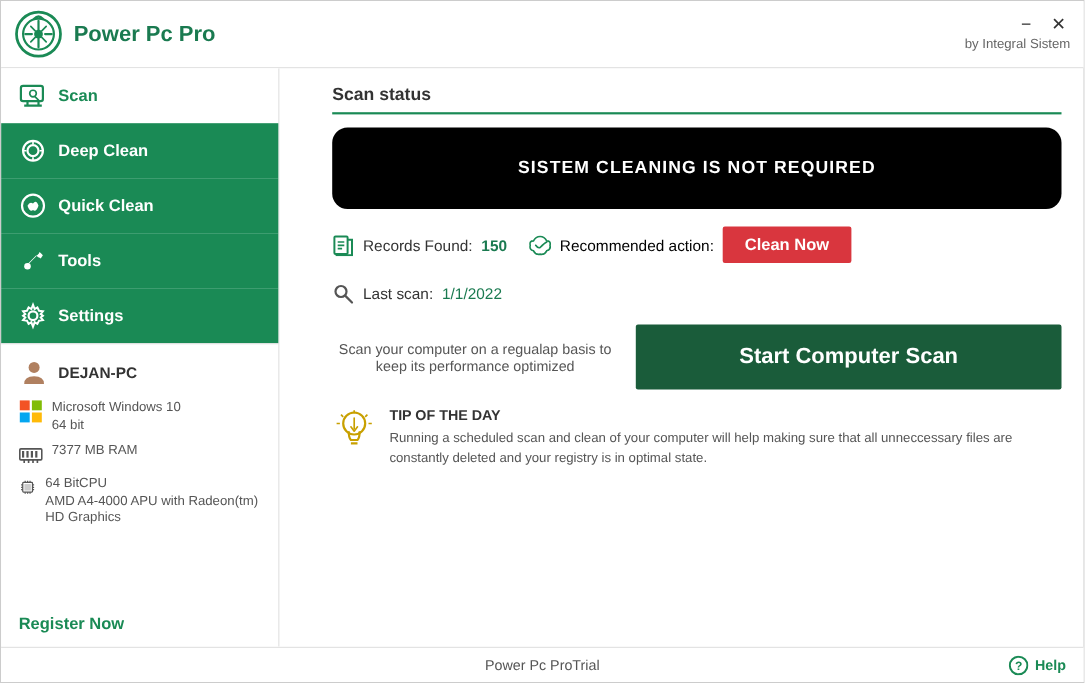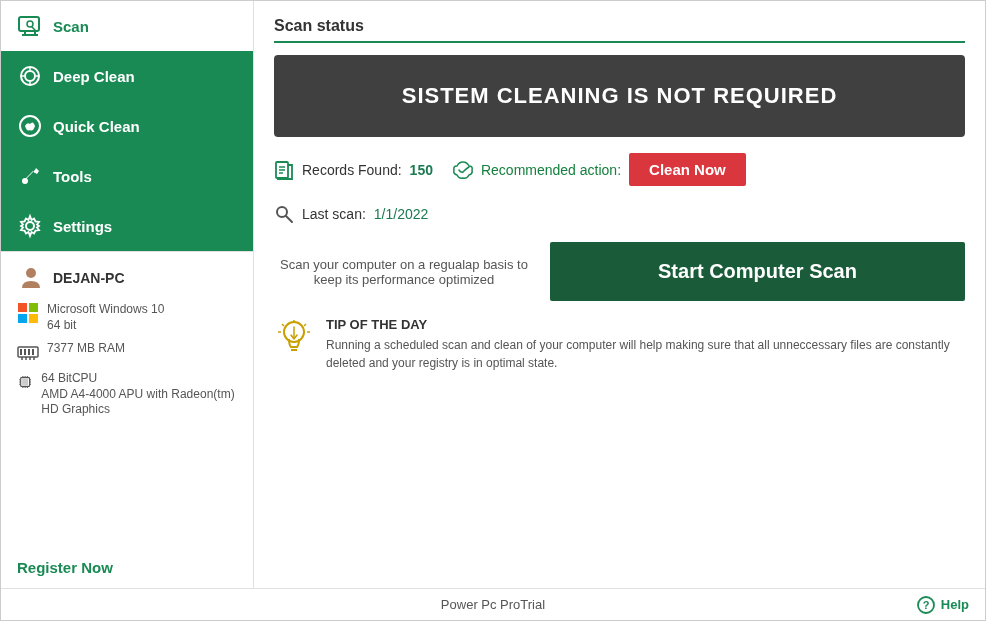--- a/index.html
+++ b/index.html
@@ -60,20 +60,21 @@
       line-height: 1;
     }
     .by-line {
       font-size: 12px;
       color: #666;
     }
     .main-content {
       display: flex;
       flex: 1;
       overflow: hidden;
+      gap: 28px;
     }
     .sidebar {
       width: 253px;
       background: #fff;
       display: flex;
       flex-direction: column;
       border-right: 1px solid #e0e0e0;
       flex-shrink: 0;
     }
     .nav-item {
@@ -151,28 +152,28 @@
       overflow-y: auto;
     }
     .scan-status-title {
       font-size: 16px;
       font-weight: bold;
       color: #333;
       border-bottom: 2px solid #1a8a55;
       padding-bottom: 6px;
     }
     .status-banner {
-      background: #404040;
+      background: #000000;
       color: #fff;
       text-align: center;
       padding: 28px 20px;
-      font-size: 22px;
+      font-size: 16px;
       font-weight: bold;
       letter-spacing: 1px;
-      border-radius: 4px;
+      border-radius: 14px;
     }
     .info-row {
       display: flex;
       align-items: center;
       gap: 20px;
       padding: 4px 0;
     }
     .info-block {
       display: flex;
       align-items: center;
@@ -274,29 +275,50 @@
       right: 16px;
       display: flex;
       align-items: center;
       gap: 6px;
       font-size: 13px;
       color: #1a8a55;
       cursor: pointer;
       font-weight: bold;
     }
     .recommended-label {
-      color: #15803d;
+      color: #000000;
       font-size: 14px;
     }
   </style>
 </head>
 <body>
 
 <div class="window">
 
+  <div class="title-bar">
+    <div class="title-bar-left">
+
+      <svg class="app-logo" viewBox="0 0 44 44" xmlns="http://www.w3.org/2000/svg">
+        <circle cx="22" cy="22" r="20" fill="#fff" stroke="#1a8a55" stroke-width="2.5"></circle>
+        <circle cx="22" cy="22" r="14" fill="#fff" stroke="#1a8a55" stroke-width="2"></circle>
+        <path d="M22 10 L22 18 M16 22 L10 22 M28 22 L34 22 M22 34 L22 26" stroke="#1a8a55" stroke-width="2" stroke-linecap="round"></path>
+        <path d="M15 15 L19 19 M29 15 L25 19 M15 29 L19 25 M29 29 L25 25" stroke="#1a8a55" stroke-width="1.5" stroke-linecap="round"></path>
+        <circle cx="22" cy="22" r="4" fill="#1a8a55"></circle>
+        <path d="M18 8 Q22 4 26 8" stroke="#1a8a55" stroke-width="2" fill="none" stroke-linecap="round"></path>
+      </svg>
+      <span class="app-title">Power Pc Pro</span>
+    </div>
+    <div class="title-bar-right">
+      <div class="window-controls">
+        <button class="win-btn">−</button>
+        <button class="win-btn">✕</button>
+      </div>
+      <span class="by-line">by Integral Sistem</span>
+    </div>
+  </div>
 
   <div class="main-content">
 
     <div class="sidebar">
 
       <div class="nav-item plain">
         <svg class="nav-icon" viewBox="0 0 26 26" xmlns="http://www.w3.org/2000/svg">
           <rect x="2" y="4" width="20" height="14" rx="2" fill="none" stroke="#1a8a55" stroke-width="2"></rect>
           <line x1="8" y1="18" x2="8" y2="22" stroke="#1a8a55" stroke-width="2"></line>
           <line x1="18" y1="18" x2="18" y2="22" stroke="#1a8a55" stroke-width="2"></line>

